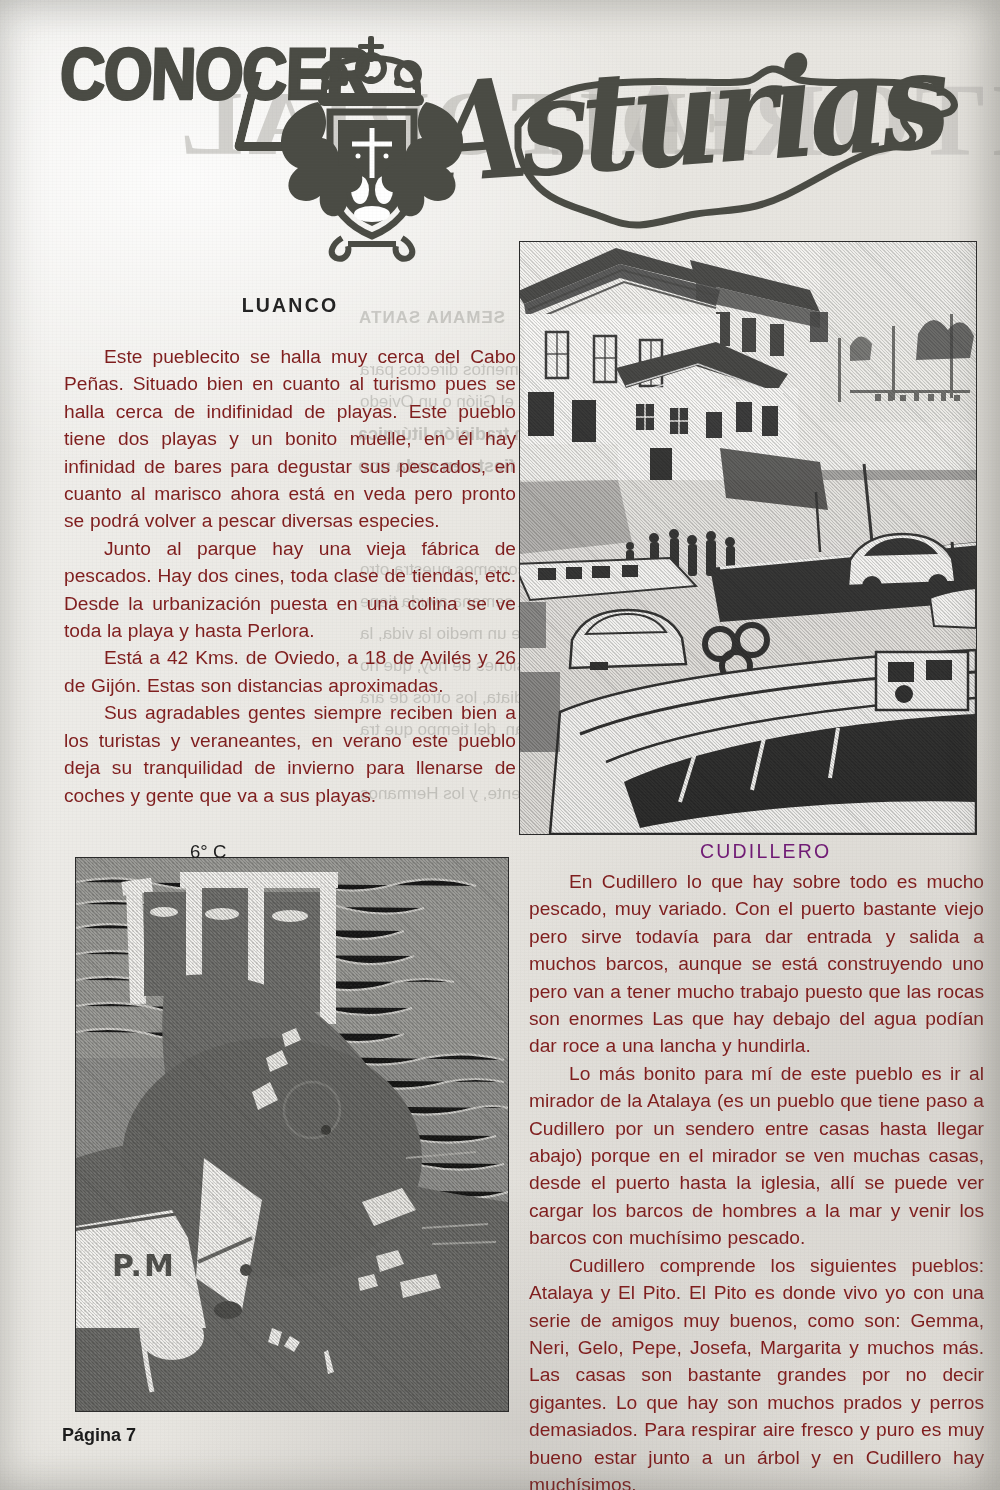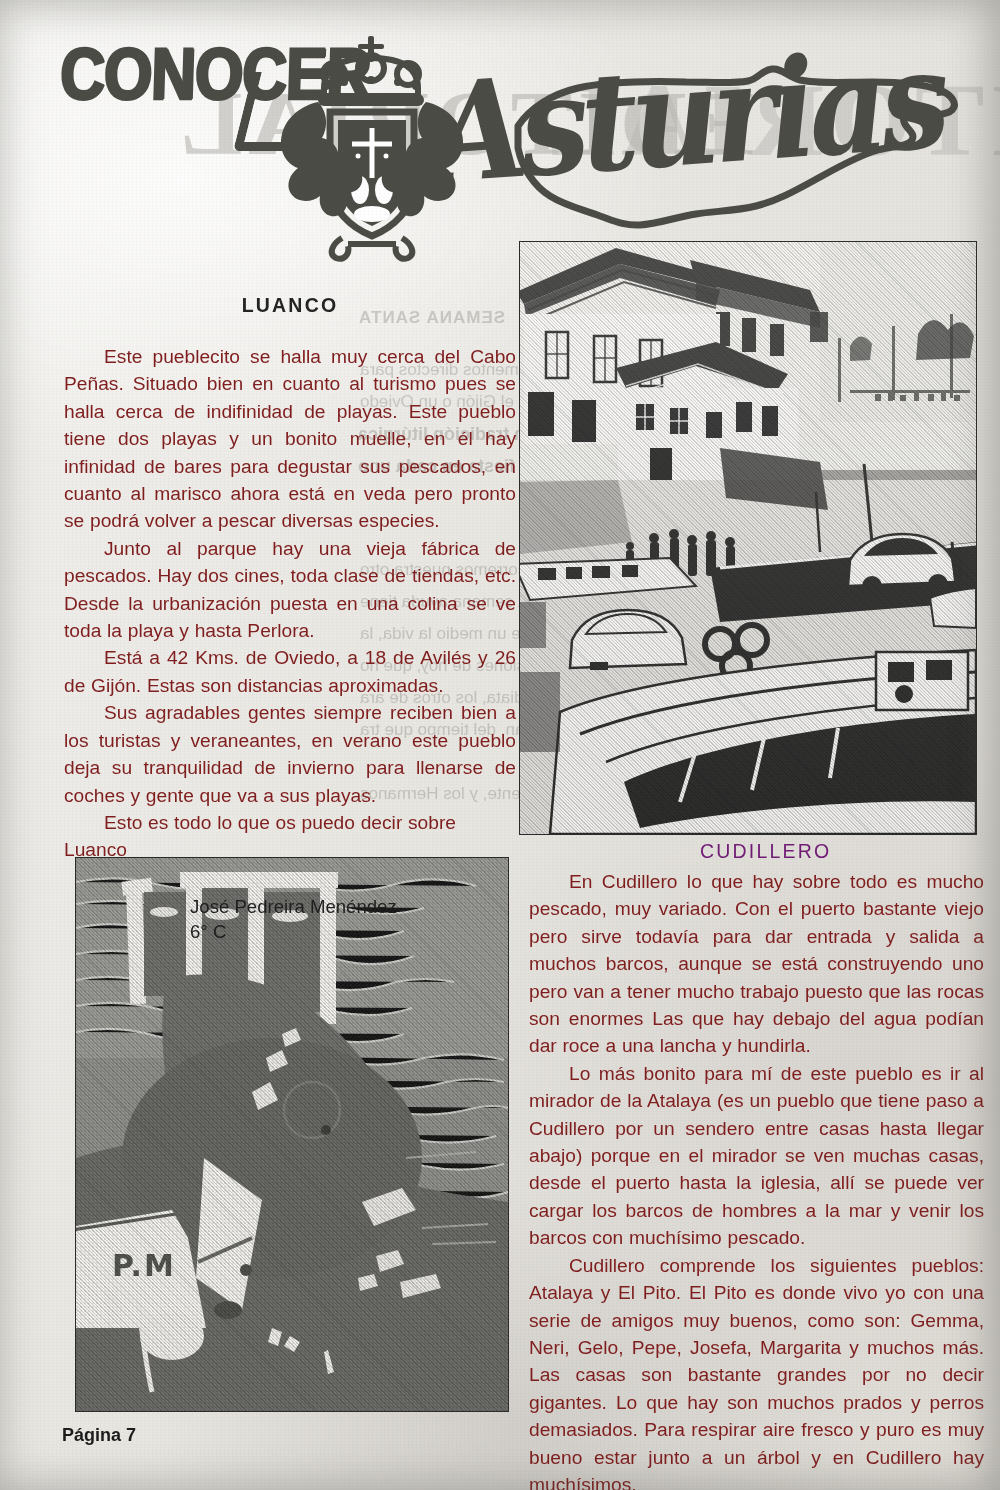--- a/index.html
+++ b/index.html
@@ -530,23 +530,21 @@
     </svg>
     <div class="halftone"></div>
   </div>
 
   <div class="col-left">
     <h2 class="art-title">LUANCO</h2>
     <p class="body">Este pueblecito se halla muy cerca del Cabo Peñas. Situado bien en cuanto al turismo pues se halla cerca de indifinidad de playas. Este pueblo tiene dos playas y un bonito muelle, en él hay infinidad de bares para degustar sus pescados, en cuanto al marisco ahora está en veda pero pronto se podrá volver a pescar diversas especies.</p>
     <p class="body">Junto al parque hay una vieja fábrica de pescados. Hay dos cines, toda clase de tiendas, etc. Desde la urbanización puesta en una colina se ve toda la playa y hasta Perlora.</p>
     <p class="body">Está a 42 Kms. de Oviedo, a 18 de Avilés y 26 de Gijón. Estas son distancias aproximadas.</p>
     <p class="body">Sus agradables gentes siempre reciben bien a los turistas y veraneantes, en verano este pueblo deja su tranquilidad de invierno para llenarse de coches y gente que va a sus playas.</p>
-    <p class="body" style="text-align:left;">Esto es todo lo que os puedo decir sobre Luanco</p>
     <div class="byline">
-      <div class="name">José Pedreira Menéndez</div>
       <div class="grade">6° C</div>
     </div>
   </div>
 
   <div class="col-right">
     <p class="body">En Cudillero lo que hay sobre todo es mucho pescado, muy variado. Con el puerto bastante viejo pero sirve todavía para dar entrada y salida a muchos barcos, aunque se está construyendo uno pero van a tener mucho trabajo puesto que las rocas son enormes Las que hay debajo del agua podían dar roce a una lancha y hundirla.</p>
     <p class="body">Lo más bonito para mí de este pueblo es ir al mirador de la Atalaya (es un pueblo que tiene paso a Cudillero por un sendero entre casas hasta llegar abajo) porque en el mirador se ven muchas casas, desde el puerto hasta la iglesia, allí se puede ver cargar los barcos de hombres a la mar y venir los barcos con muchísimo pescado.</p>
     <p class="body">Cudillero comprende los siguientes pueblos: Atalaya y El Pito. El Pito es donde vivo yo con una serie de amigos muy buenos, como son: Gemma, Neri, Gelo, Pepe, Josefa, Margarita y muchos más. Las casas son bastante grandes por no decir gigantes. Lo que hay son muchos prados y perros demasiados. Para respirar aire fresco y puro es muy bueno estar junto a un árbol y en Cudillero hay muchísimos.</p>
 
   </div>

